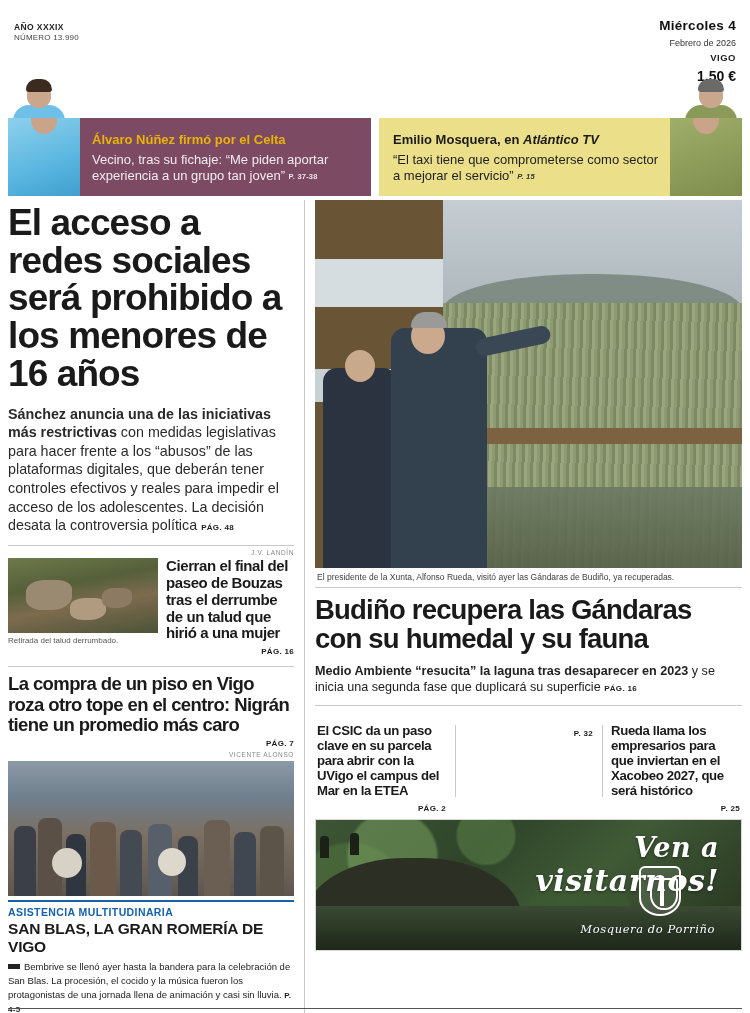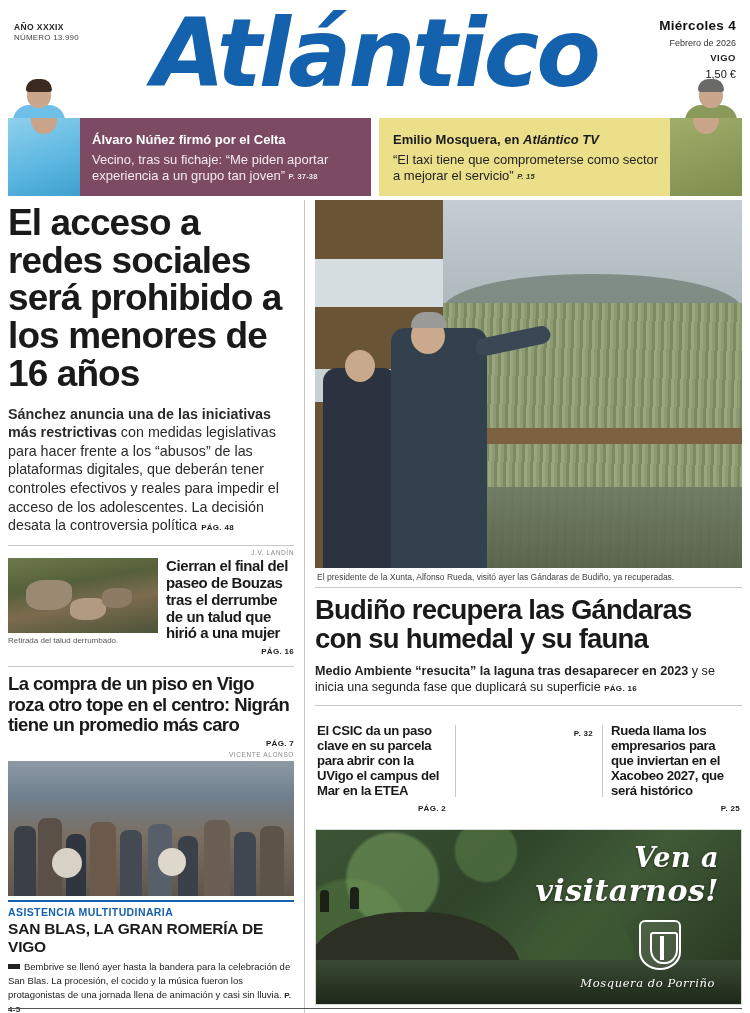--- a/index.html
+++ b/index.html
@@ -18,21 +18,21 @@
     position: absolute; left: 14px; top: 22px; line-height: 1.35;
   }
   .mh-left .ano { font-size: 8.5px; font-weight: 700; letter-spacing: .4px; color:#222; }
   .mh-left .num { font-size: 8px; font-weight: 400; letter-spacing: .2px; color:#444; }
   .mh-right {
     position: absolute; right: 14px; top: 16px; text-align: right; line-height: 1.55;
   }
   .mh-right .dia { font-size: 13.5px; font-weight: 700; letter-spacing: .3px; color:#111; }
   .mh-right .mes { font-size: 9px; color:#333; }
   .mh-right .ciudad { font-size: 9.5px; font-weight: 700; color:#222; letter-spacing:.5px; }
-  .mh-right .precio { font-size: 11px; font-weight: 400; color:#111; }
+  .mh-right .precio { font-size: 14px; font-weight: 700; color:#111; }
 
   .logo {
     position: absolute; left: 0; right: 0; top: 6px;
     text-align: center;
     font-family: "DejaVu Sans", sans-serif;
     font-weight: 700; font-style: italic;
     font-size: 94px; letter-spacing: -3px;
     color: #1461ad; line-height: 1.02;
   }
 
@@ -58,21 +58,21 @@
   .teaser.purple { background:#7c4a63; }
   .teaser.yellow { background:#ecdf8a; }
   .teaser-photo { width: 72px; flex: 0 0 72px; position:relative; overflow:hidden; }
   .teaser.purple .teaser-photo { background: linear-gradient(160deg,#8fd0ec 0%,#5ab6e0 60%,#3f9fce 100%); }
   .teaser.yellow .teaser-photo { order: 2; background: linear-gradient(160deg,#9fae6a 0%,#7e8d4c 100%); }
   .tp-head { position:absolute; left:50%; transform:translateX(-50%); top:-12px;
              width:26px; height:28px; border-radius:50%; background:#caa489; }
   .teaser-body { flex:1; padding: 9px 8px 6px 12px; display:flex; flex-direction:column; justify-content:center; }
   .teaser.yellow .teaser-body { order:1; padding-left: 14px; }
   .teaser-title { font-size: 13px; font-weight: 700; line-height:1.15; margin-bottom: 4px; }
-  .teaser.purple .teaser-title { color:#ffffff; }
+  .teaser.purple .teaser-title { color:#eab308; }
   .teaser.yellow .teaser-title { color:#1b1b1b; }
   .teaser-text { font-size: 13px; line-height: 1.25; font-weight:400; }
   .teaser.purple .teaser-text { color:#f3eaef; }
   .teaser.yellow .teaser-text { color:#222; }
   .pg { font-size: 7.5px; font-weight: 700; letter-spacing:.2px; vertical-align: 1px; }
   .teaser.purple .pg { color:#f0e4ea; }
   .teaser.yellow .pg { color:#333;font-style:italic; }
   .ital { font-style: italic; }
 
   
@@ -156,21 +156,21 @@
   .brief { flex:1; padding: 0 9px; position:relative; }
   .brief:first-child { padding-left: 2px; }
   .brief:last-child { padding-right: 2px; }
   .brief + .brief::before {
     content:""; position:absolute; left:0; top:2px; bottom:16px; width:1px; background:#c9c9c9;
   }
   .brief-head { font-size: 13.2px; font-weight:700; line-height:1.14; letter-spacing:-.35px; }
   .brief-pag { font-size:8px; font-weight:700; text-align:right; margin-top:6px; letter-spacing:.3px; }
 
   .ad {
-    margin-top: 16px; height: 176px; position:relative; overflow:hidden; border:1px solid #d8d8d8;
+    margin-top: 6px; height: 132px; position:relative; overflow:hidden; border:1px solid #d8d8d8;
     background: linear-gradient(135deg,#3d5535 0%,#2f4429 35%,#405a36 60%,#26331f 100%);
   }
   .ad-foliage { position:absolute; inset:0;
     background: radial-gradient(circle at 18% 28%, rgba(120,160,95,.55) 0 12%, transparent 13%),
                 radial-gradient(circle at 40% 12%, rgba(95,135,75,.5) 0 10%, transparent 11%),
                 radial-gradient(circle at 8% 62%, rgba(80,115,62,.6) 0 14%, transparent 15%),
                 radial-gradient(circle at 62% 75%, rgba(60,90,50,.6) 0 18%, transparent 19%); }
   .ad-bridge { position:absolute; left:-10px; bottom:34px; width:215px; height:58px;
                background:#2b2f24; border-radius: 100px 100px 0 0 / 58px 58px 0 0; }
   .ad-water { position:absolute; left:0; right:0; bottom:0; height:44px;
@@ -201,21 +201,20 @@
 <body>
 
 <div class="page">
 
   <div class="masthead">
     <div class="mh-left">
       <div class="ano">AÑO XXXIX</div>
       <div class="num">NÚMERO 13.990</div>
     </div>
 
-    <div class="logo">Atlántico</div>
 
     <div class="mh-right">
       <div class="dia">Miércoles  4</div>
       <div class="mes">Febrero de 2026</div>
       <div class="ciudad">VIGO</div>
       <div class="precio">1,50 €</div>
     </div>
 
     <div class="portrait-l blue-kit">
       <div class="ph-body"></div>

